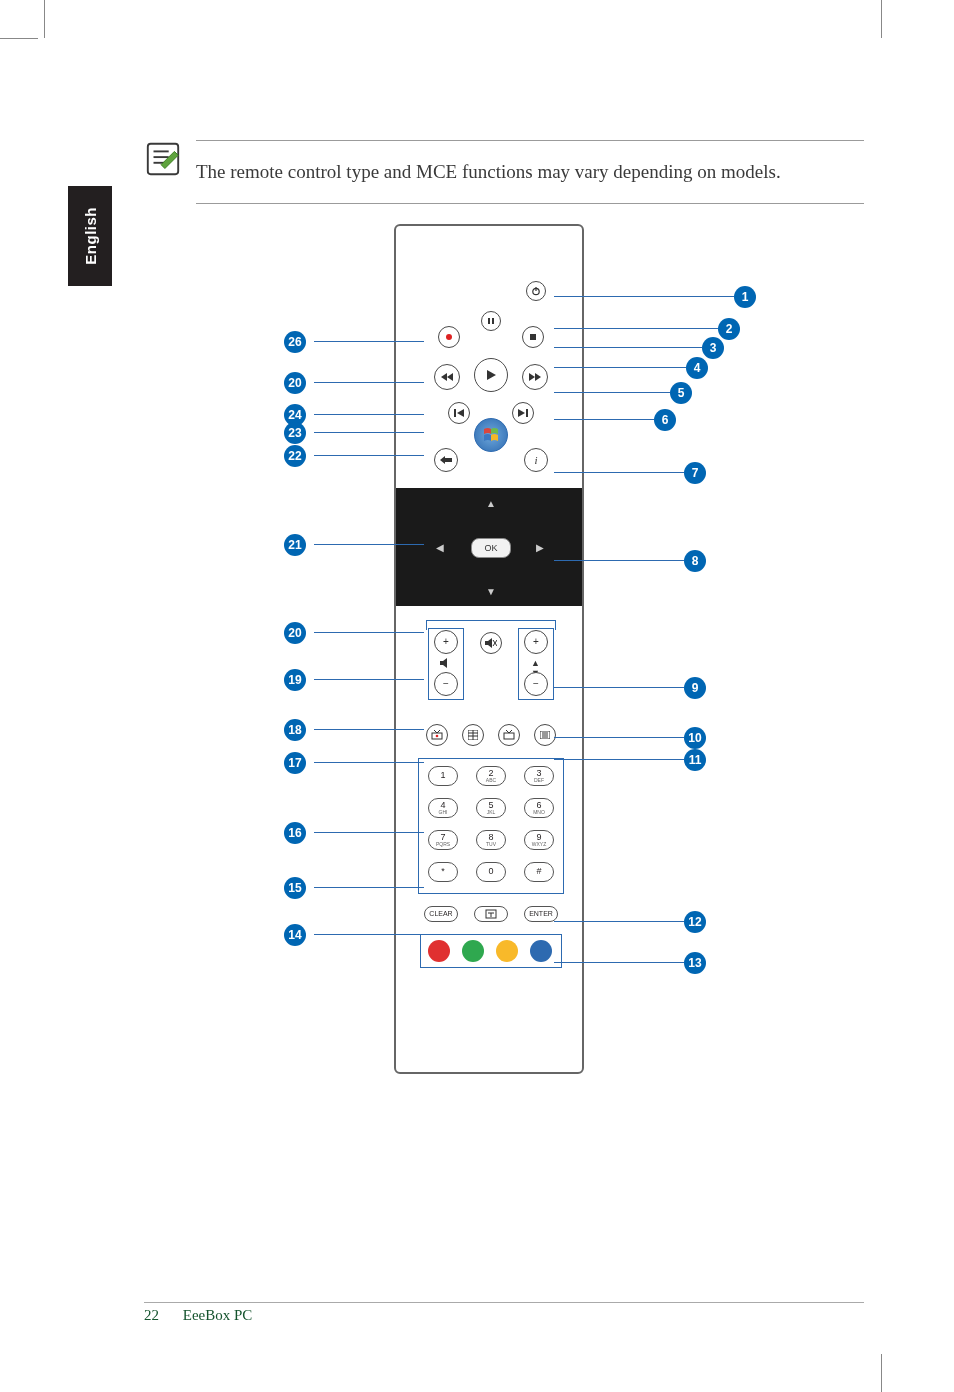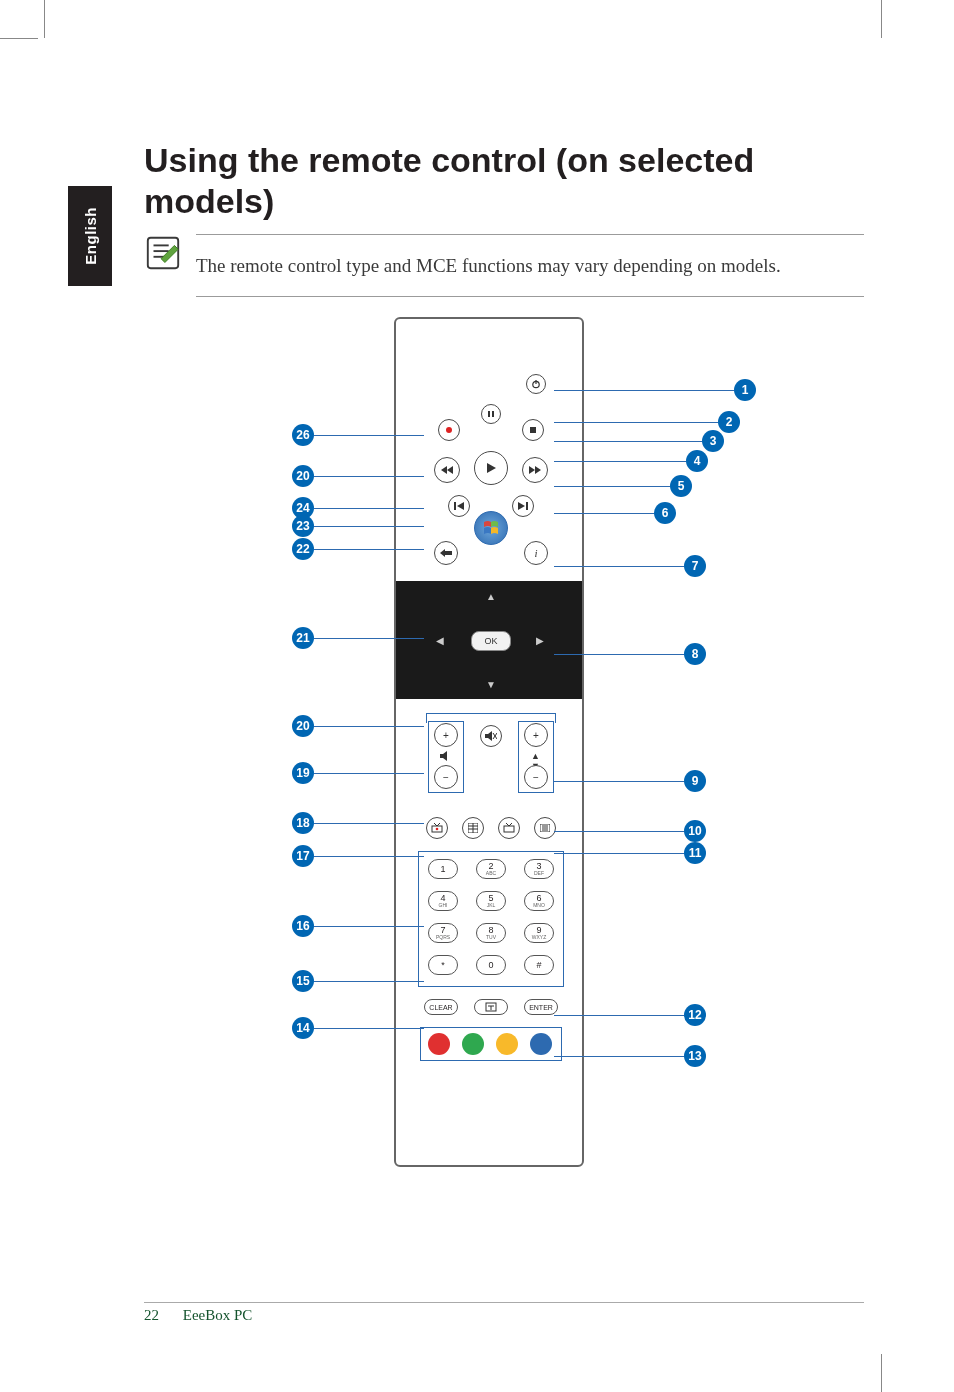--- a/index.html
+++ b/index.html
@@ -101,21 +101,21 @@
     border-radius: 6px;
     background: #fff;
   }
 
   .callout {
     position: absolute;
     display: flex;
     align-items: center;
   }
   .callout.right { flex-direction: row; }
-  .callout.left { flex-direction: row-reverse; }
+  .callout.left { flex-direction: row-reverse; gap: 8px; }
   .leader {
     height: 0;
     border-top: 1px solid #2d6ab0;
   }
   .num-circle {
     width: 22px;
     height: 22px;
     border-radius: 50%;
     background: #0066b3;
     color: #fff;
@@ -226,21 +226,20 @@
 <div class="crop-marks crop-tl-v"></div>
 <div class="crop-marks crop-tl-h"></div>
 <div class="crop-marks crop-tr-v"></div>
 <div class="crop-marks crop-br-v"></div>
 
 <div class="side-tab">
   <span>English</span>
 </div>
 
 <div class="content">
-  <h1>Using the remote control (on selected models)</h1>
 
   <div class="note-box">
     <svg class="note-icon" viewBox="0 0 40 40">
       <rect x="4" y="4" width="32" height="32" rx="3" fill="none" stroke="#3a3a3a" stroke-width="2"></rect>
       <line x1="10" y1="12" x2="26" y2="12" stroke="#3a3a3a" stroke-width="2"></line>
       <line x1="10" y1="18" x2="26" y2="18" stroke="#3a3a3a" stroke-width="2"></line>
       <line x1="10" y1="24" x2="22" y2="24" stroke="#3a3a3a" stroke-width="2"></line>
       <path d="M22 30 L36 16 L32 12 L18 26 Z" fill="#5fa33e" stroke="#3a7d1e" stroke-width="1"></path>
     </svg>
     <div class="note-text-wrap">

